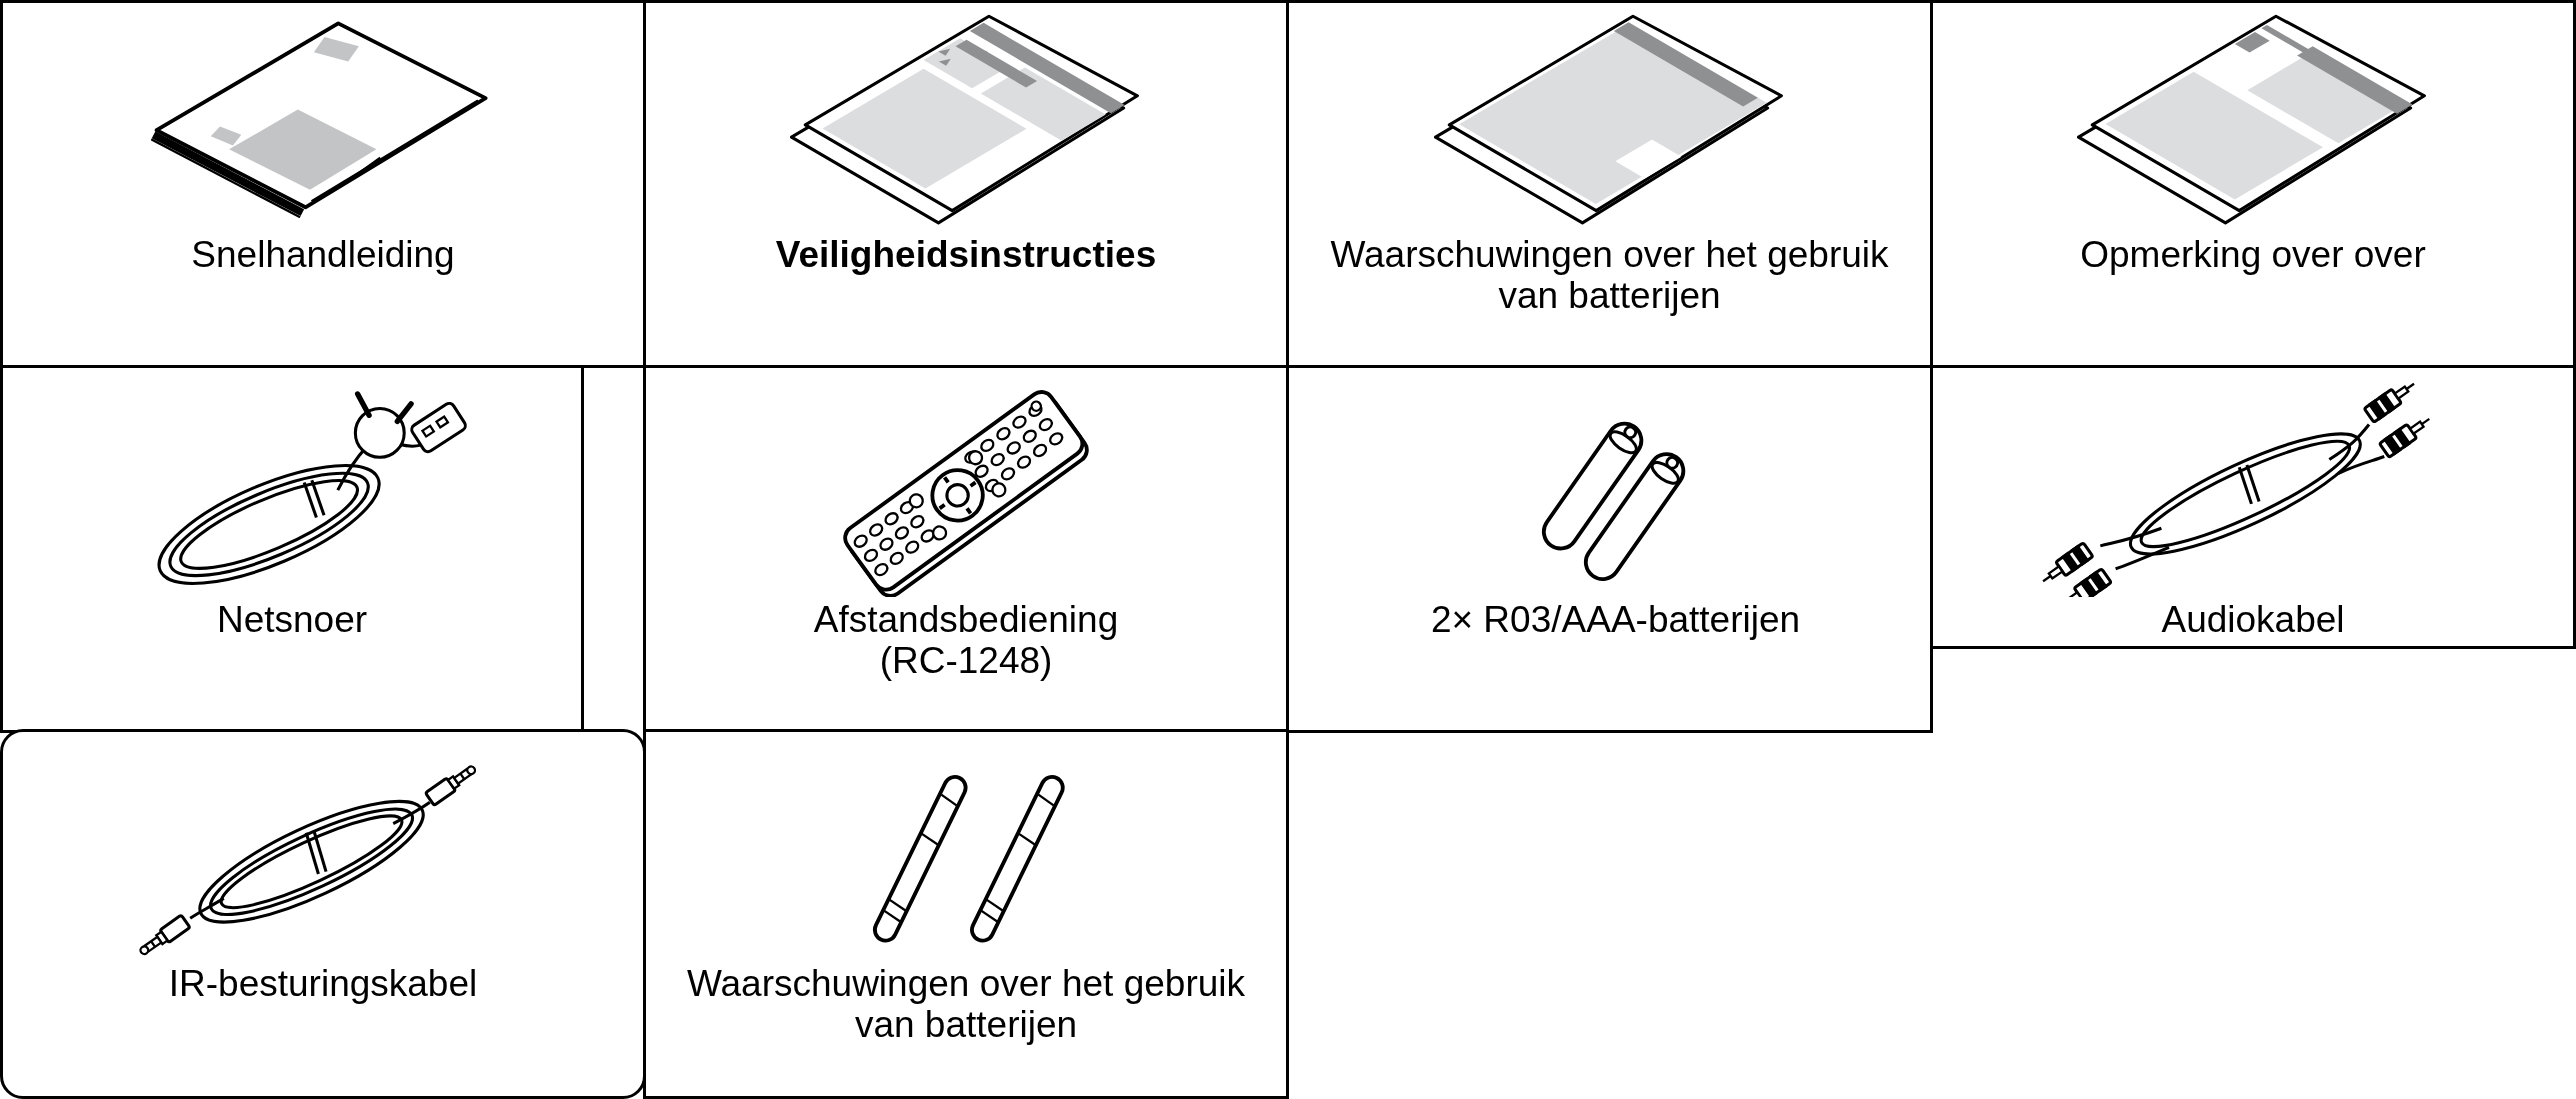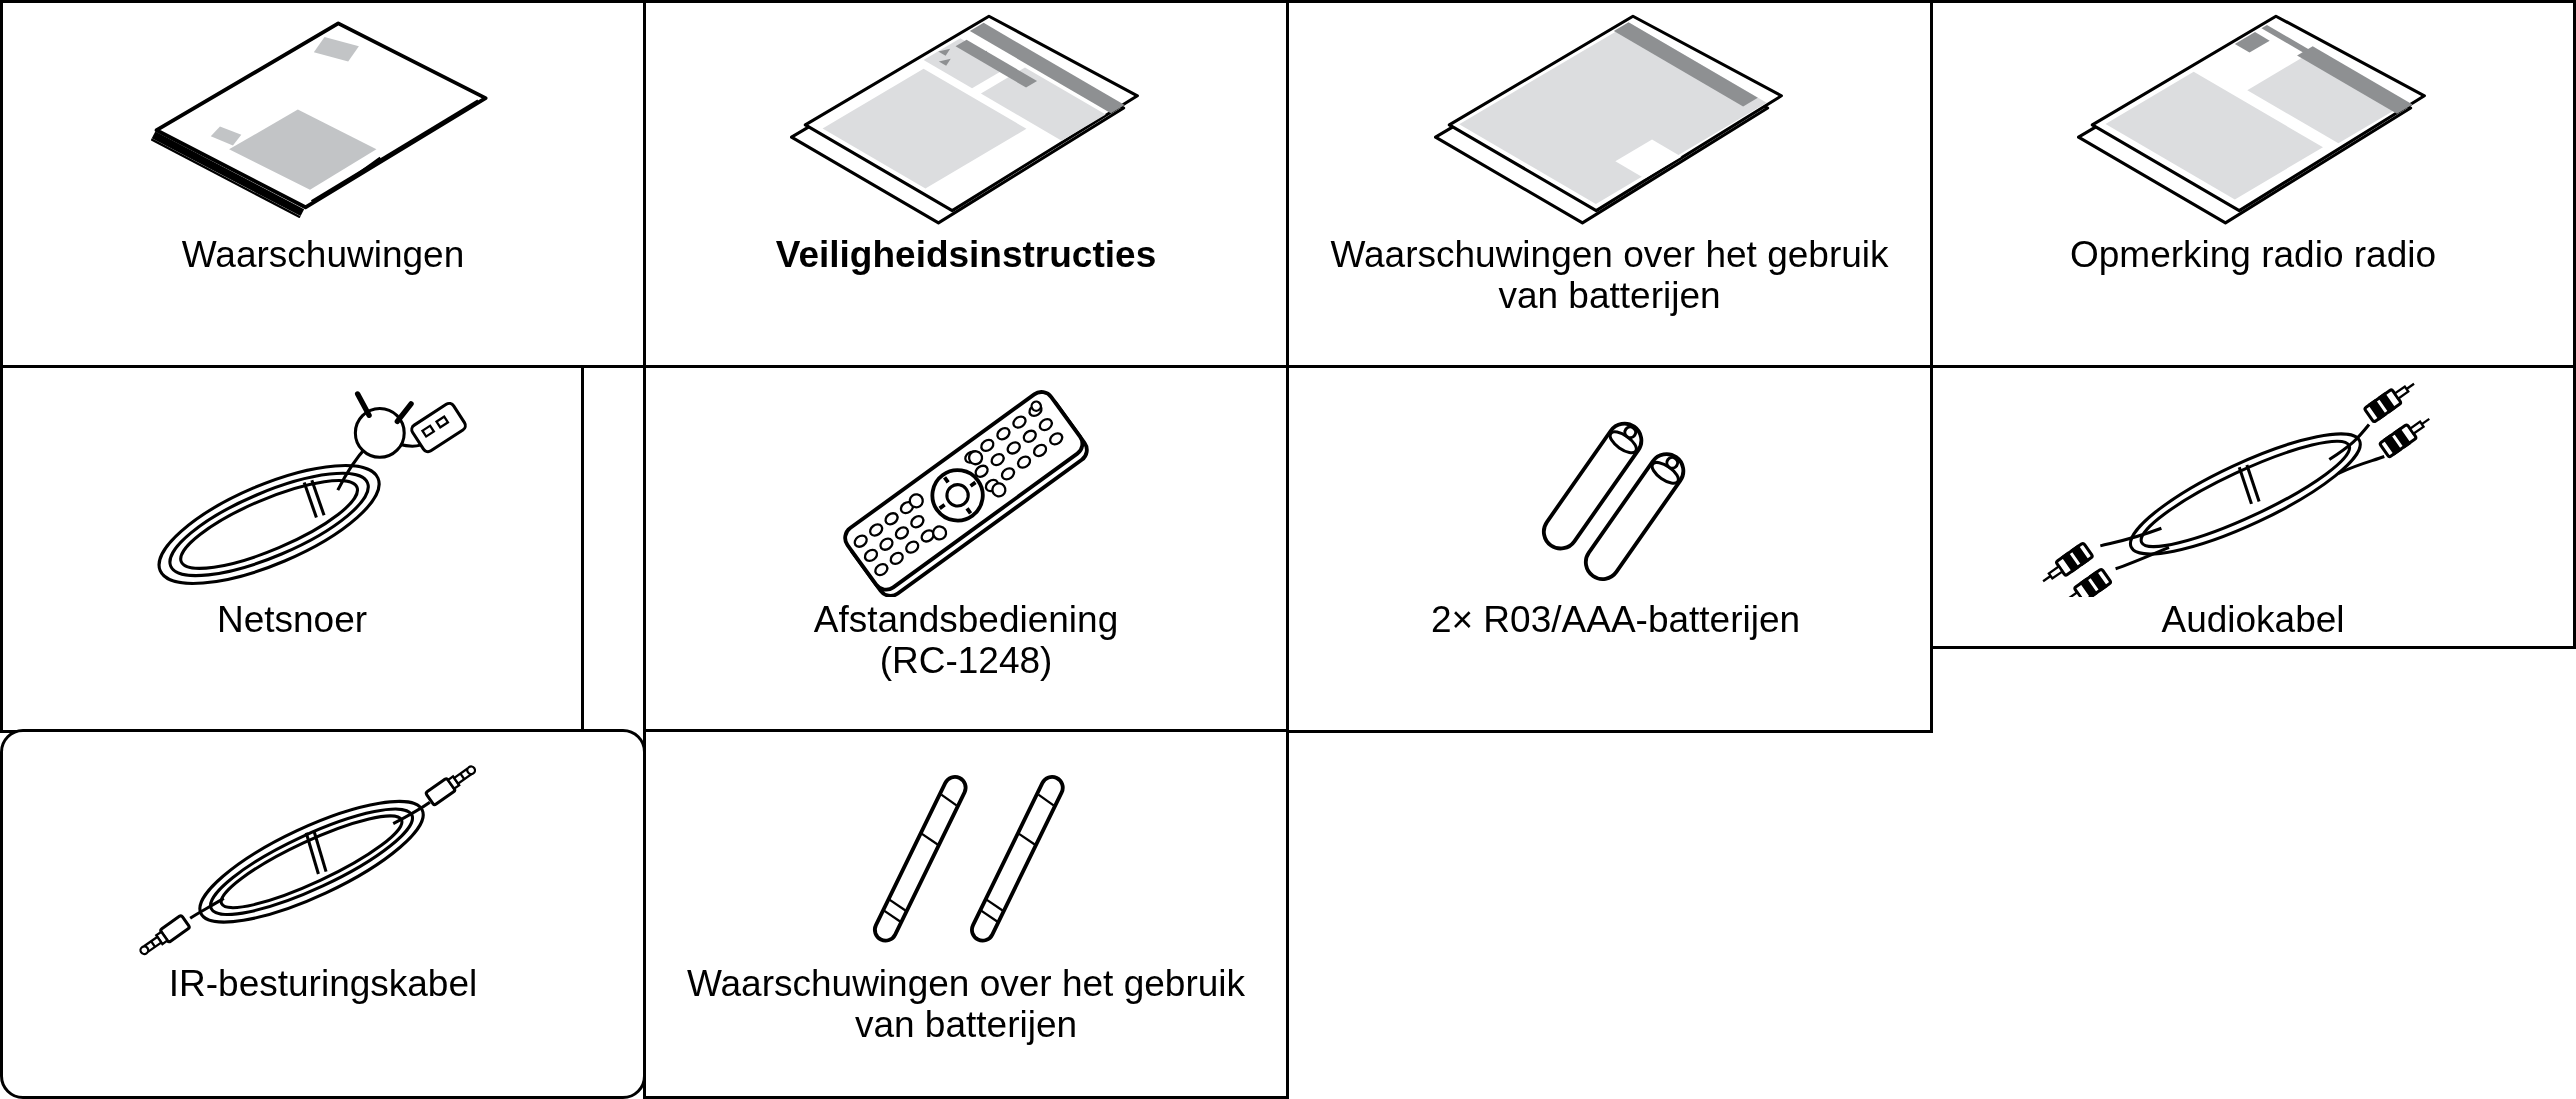--- a/index.html
+++ b/index.html
@@ -53,21 +53,21 @@
         <path class="ln wh" d="M7,147 L245,7 L438,105 L202,248 Z" stroke-width="5" stroke-linejoin="round"></path>
         <g style="fill:var(--c-mid)">
           <polygon points="227,25 272,37 258,57 213,45"></polygon>
           <polygon points="192,120 295,172 208,225 102,172"></polygon>
           <polygon points="90,142 118,153 107,167 78,155"></polygon>
         </g>
         <path class="ln" d="M428,108 L210,240" stroke-width="3"></path>
         <path class="ln" d="M300,183 L250,219" stroke-width="3"></path>
       </svg>
     </div>
-    <div class="label">Waarschuwingen</div>
+    <div class="label">Snelhandleiding</div>
   </div>
 
   <div class="cell" style="left:643px;top:0;width:646px;height:368px;font-weight:bold;">
     <div class="iconbox">
       <svg width="352" height="216" viewBox="0 0 460 282">
         <path class="ln wh" d="M2,166 L242,24 L436,128 L194,278 Z" stroke-width="4" stroke-linejoin="round"></path>
         <path class="ln wh" d="M20,150 L260,8 L454,112 L212,262 Z" stroke-width="4" stroke-linejoin="round"></path>
         <g transform="matrix(240 -142 192 112 20 150)">
           <g style="fill:var(--c-light)">
             <rect x="0.62" y="0.03" width="0.20" height="0.33"></rect>
@@ -114,21 +114,21 @@
             <rect x="0.58" y="0.33" width="0.30" height="0.62"></rect>
           </g>
           <g style="fill:var(--c-dark)">
             <rect x="0.905" y="0.02" width="0.03" height="0.42"></rect>
             <rect x="0.875" y="0.30" width="0.085" height="0.68"></rect>
             <rect x="0.76" y="0.02" width="0.11" height="0.10"></rect>
           </g>
         </g>
       </svg>
     </div>
-    <div class="label">Opmerking radio radio</div>
+    <div class="label">Opmerking over over</div>
   </div>
 
   <div class="cell" style="left:0;top:365px;width:584px;height:368px;">
     <div class="iconbox">
       <svg width="428" height="229" viewBox="0 0 560 300">
         <g class="ln" stroke-width="4">
           <ellipse cx="250" cy="205" rx="155" ry="52" transform="rotate(-23 250 205)"></ellipse>
           <ellipse cx="250" cy="205" rx="140" ry="42" transform="rotate(-23 250 205)"></ellipse>
           <ellipse cx="250" cy="205" rx="125" ry="33" transform="rotate(-23 250 205)"></ellipse>
           <path d="M296,150 L312,196"></path>

